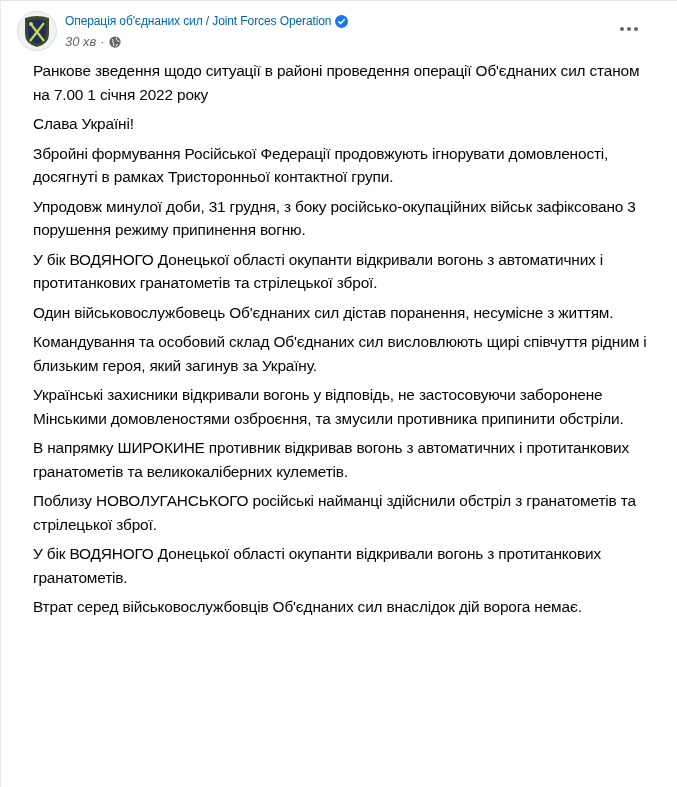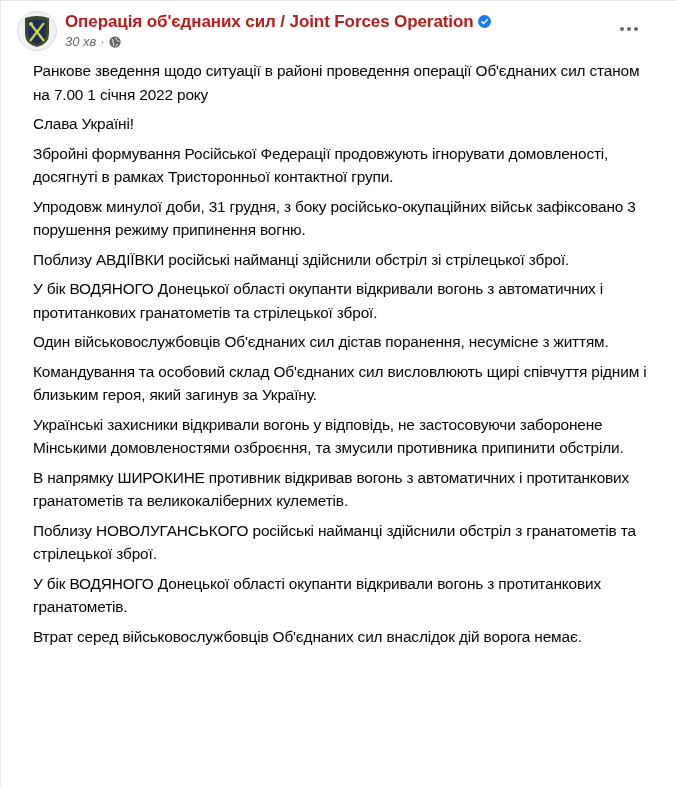--- a/index.html
+++ b/index.html
@@ -14,21 +14,21 @@
     }
     .header { position: absolute; left: 16px; top: 9px; height: 42px; display: flex; align-items: center; }
     .avatar {
       width: 40px; height: 40px; border-radius: 50%;
       background: #f0f2f5; border: 1px solid #dadde1;
       display: flex; align-items: center; justify-content: center;
       overflow: hidden;
     }
     .meta { margin-left: 8px; display: flex; flex-direction: column; justify-content: center; }
     .page-name-row { display: flex; align-items: center; }
-    .page-name { font-size: 17px; font-weight: bold; color: #b91c1c; line-height: 19px; letter-spacing: -0.1px; }
+    .page-name { font-size: 12px; font-weight: normal; color: #0369a1; line-height: 19px; letter-spacing: -0.1px; }
     .verified { margin-left: 4px; width: 13px; height: 13px; display: inline-block; }
     .sub-row { display: flex; align-items: center; font-size: 13px; color: #65676b; line-height: 17px; margin-top: 2px; font-style: italic; }
     .dot-sep { margin: 0 4px; }
     .globe { width: 12px; height: 12px; display: inline-block; }
     .more-btn {
       position: absolute; right: 30px; top: 17px;
       width: 36px; height: 22px;
       display: flex; align-items: center; justify-content: center; gap: 3px;
       cursor: pointer;
     }
@@ -77,23 +77,22 @@
     <span></span>
     <span></span>
     <span></span>
   </div>
 
   <div class="post-body">
     <p>Ранкове зведення щодо ситуації в районі проведення операції Об'єднаних сил станом на 7.00 1 січня 2022 року</p>
     <p>Слава Україні!</p>
     <p>Збройні формування Російської Федерації продовжують ігнорувати домовленості, досягнуті в рамках Тристоронньої контактної групи.</p>
     <p>Упродовж минулої доби, 31 грудня, з боку російсько-окупаційних військ зафіксовано 3 порушення режиму припинення вогню.</p>
-    <p>Поблизу АВДІЇВКИ російські найманці здійснили обстріл зі стрілецької зброї.</p>
     <p>У бік ВОДЯНОГО Донецької області окупанти відкривали вогонь з автоматичних і протитанкових гранатометів та стрілецької зброї.</p>
-    <p>Один військовослужбовців Об'єднаних сил дістав поранення, несумісне з життям.</p>
+    <p>Один військовослужбовець Об'єднаних сил дістав поранення, несумісне з життям.</p>
     <p>Командування та особовий склад Об'єднаних сил висловлюють щирі співчуття рідним і близьким героя, який загинув за Україну.</p>
     <p>Українські захисники відкривали вогонь у відповідь, не застосовуючи заборонене Мінськими домовленостями озброєння, та змусили противника припинити обстріли.</p>
     <p>В напрямку ШИРОКИНЕ противник відкривав вогонь з автоматичних і протитанкових гранатометів та великокаліберних кулеметів.</p>
     <p>Поблизу НОВОЛУГАНСЬКОГО російські найманці здійснили обстріл з гранатометів та стрілецької зброї.</p>
     <p>У бік ВОДЯНОГО Донецької області окупанти відкривали вогонь з протитанкових гранатометів.</p>
     <p>Втрат серед військовослужбовців Об'єднаних сил внаслідок дій ворога немає.</p>
 
   </div>
 
 </div>

